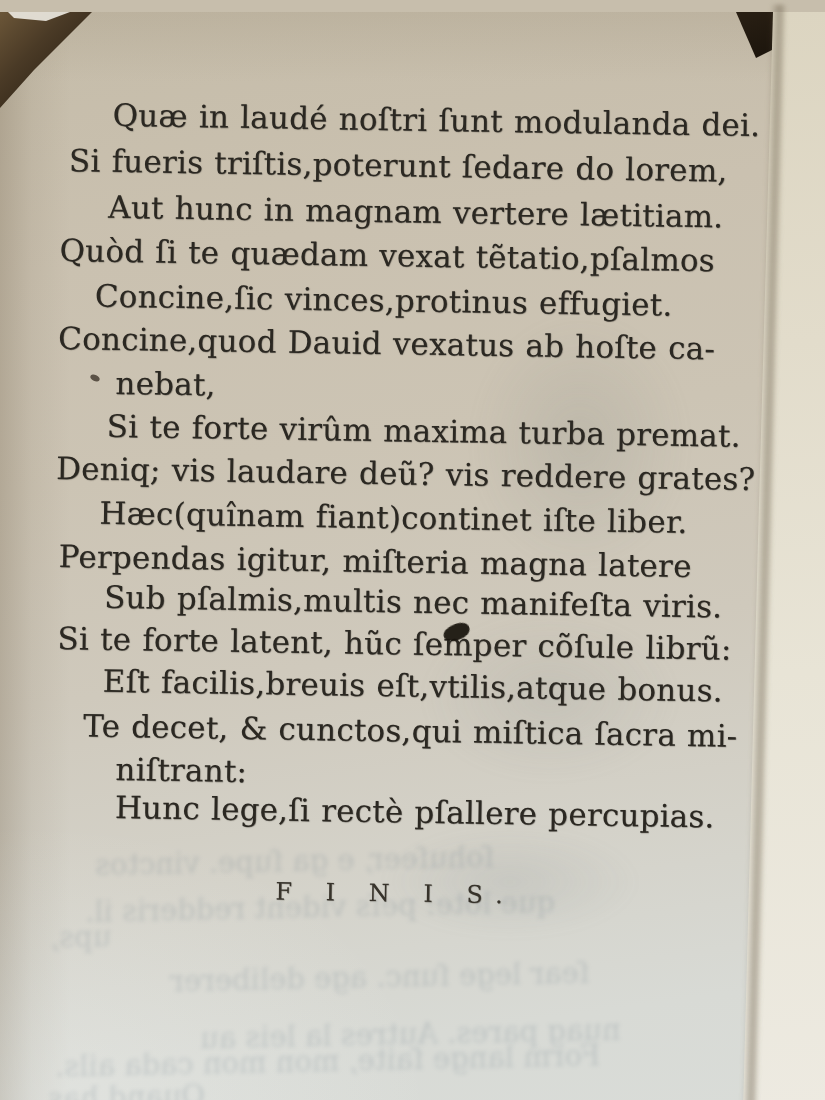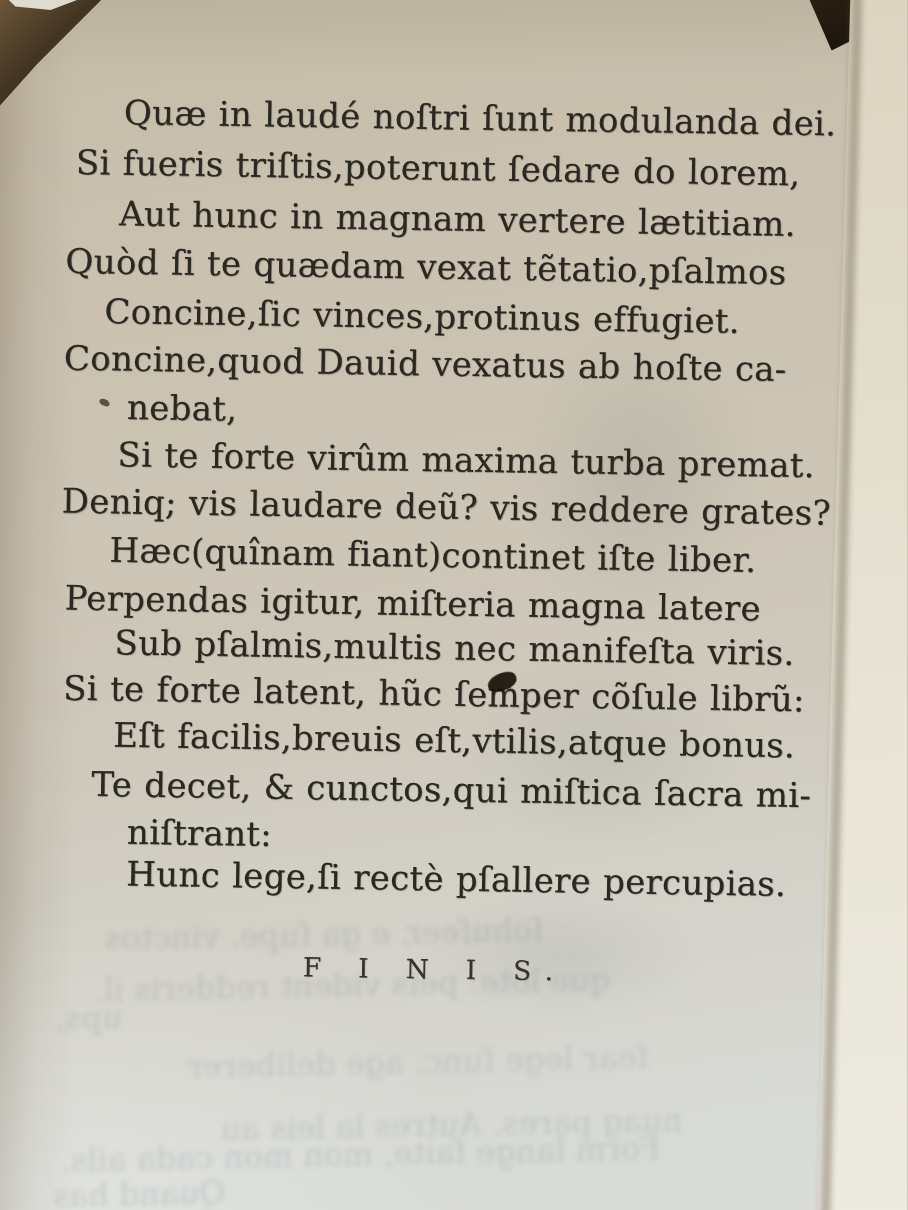--- a/index.html
+++ b/index.html
@@ -1,21 +1,21 @@
 <!DOCTYPE html>
 <html><head>
 <meta charset="utf-8">
 <style>
   html,body{margin:0;padding:0;}
   body{
     width:825px;height:1100px;overflow:hidden;position:relative;
     font-family:"DejaVu Serif","Liberation Serif",serif;
     background:#c7beac;
   }
-  .photo{position:absolute;inset:0;}
+  .photo{position:absolute;inset:0;margin-top:12px;}
   
   .page-base{
     position:absolute;inset:0;
     background:linear-gradient(172deg,
       #c5bca9 0%, #cac1b0 22%, #ccc4b4 40%,
       #cfc9bc 58%, #d4d2c9 75%, #d8dad5 90%, #d9dcd8 100%);
   }
   
   .left-shade{
     position:absolute;top:0;left:0;width:70px;height:1100px;

